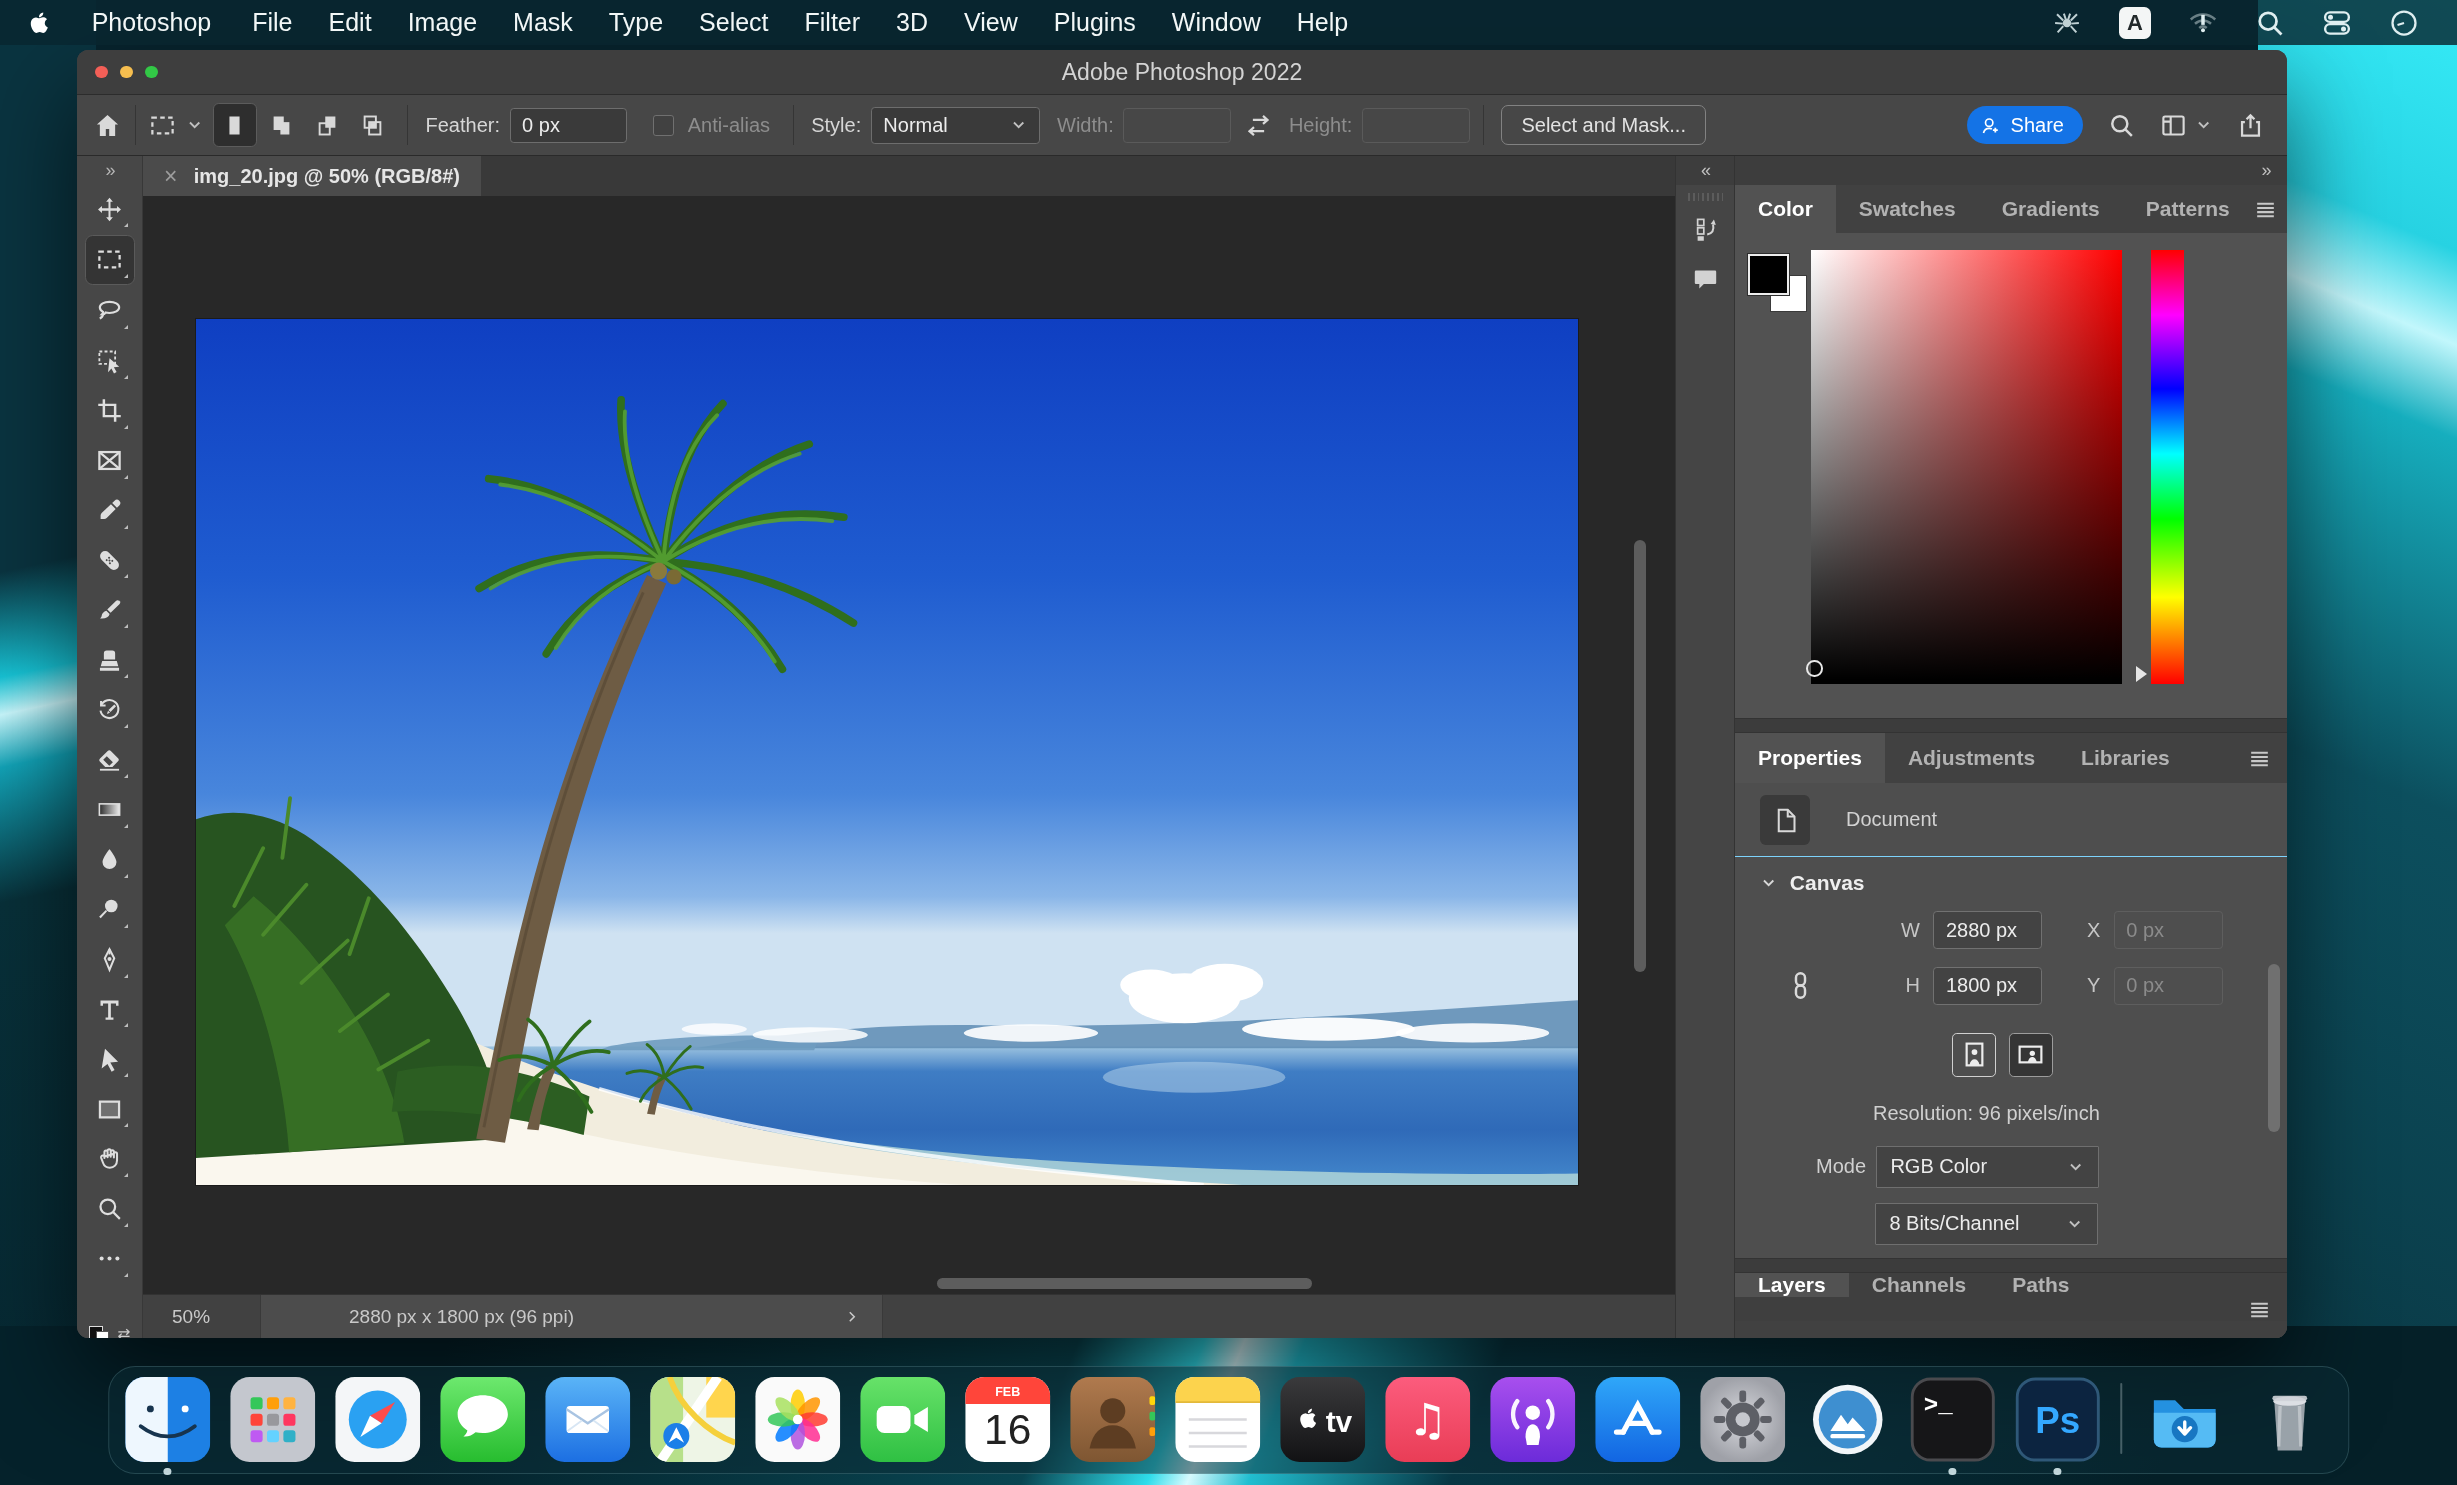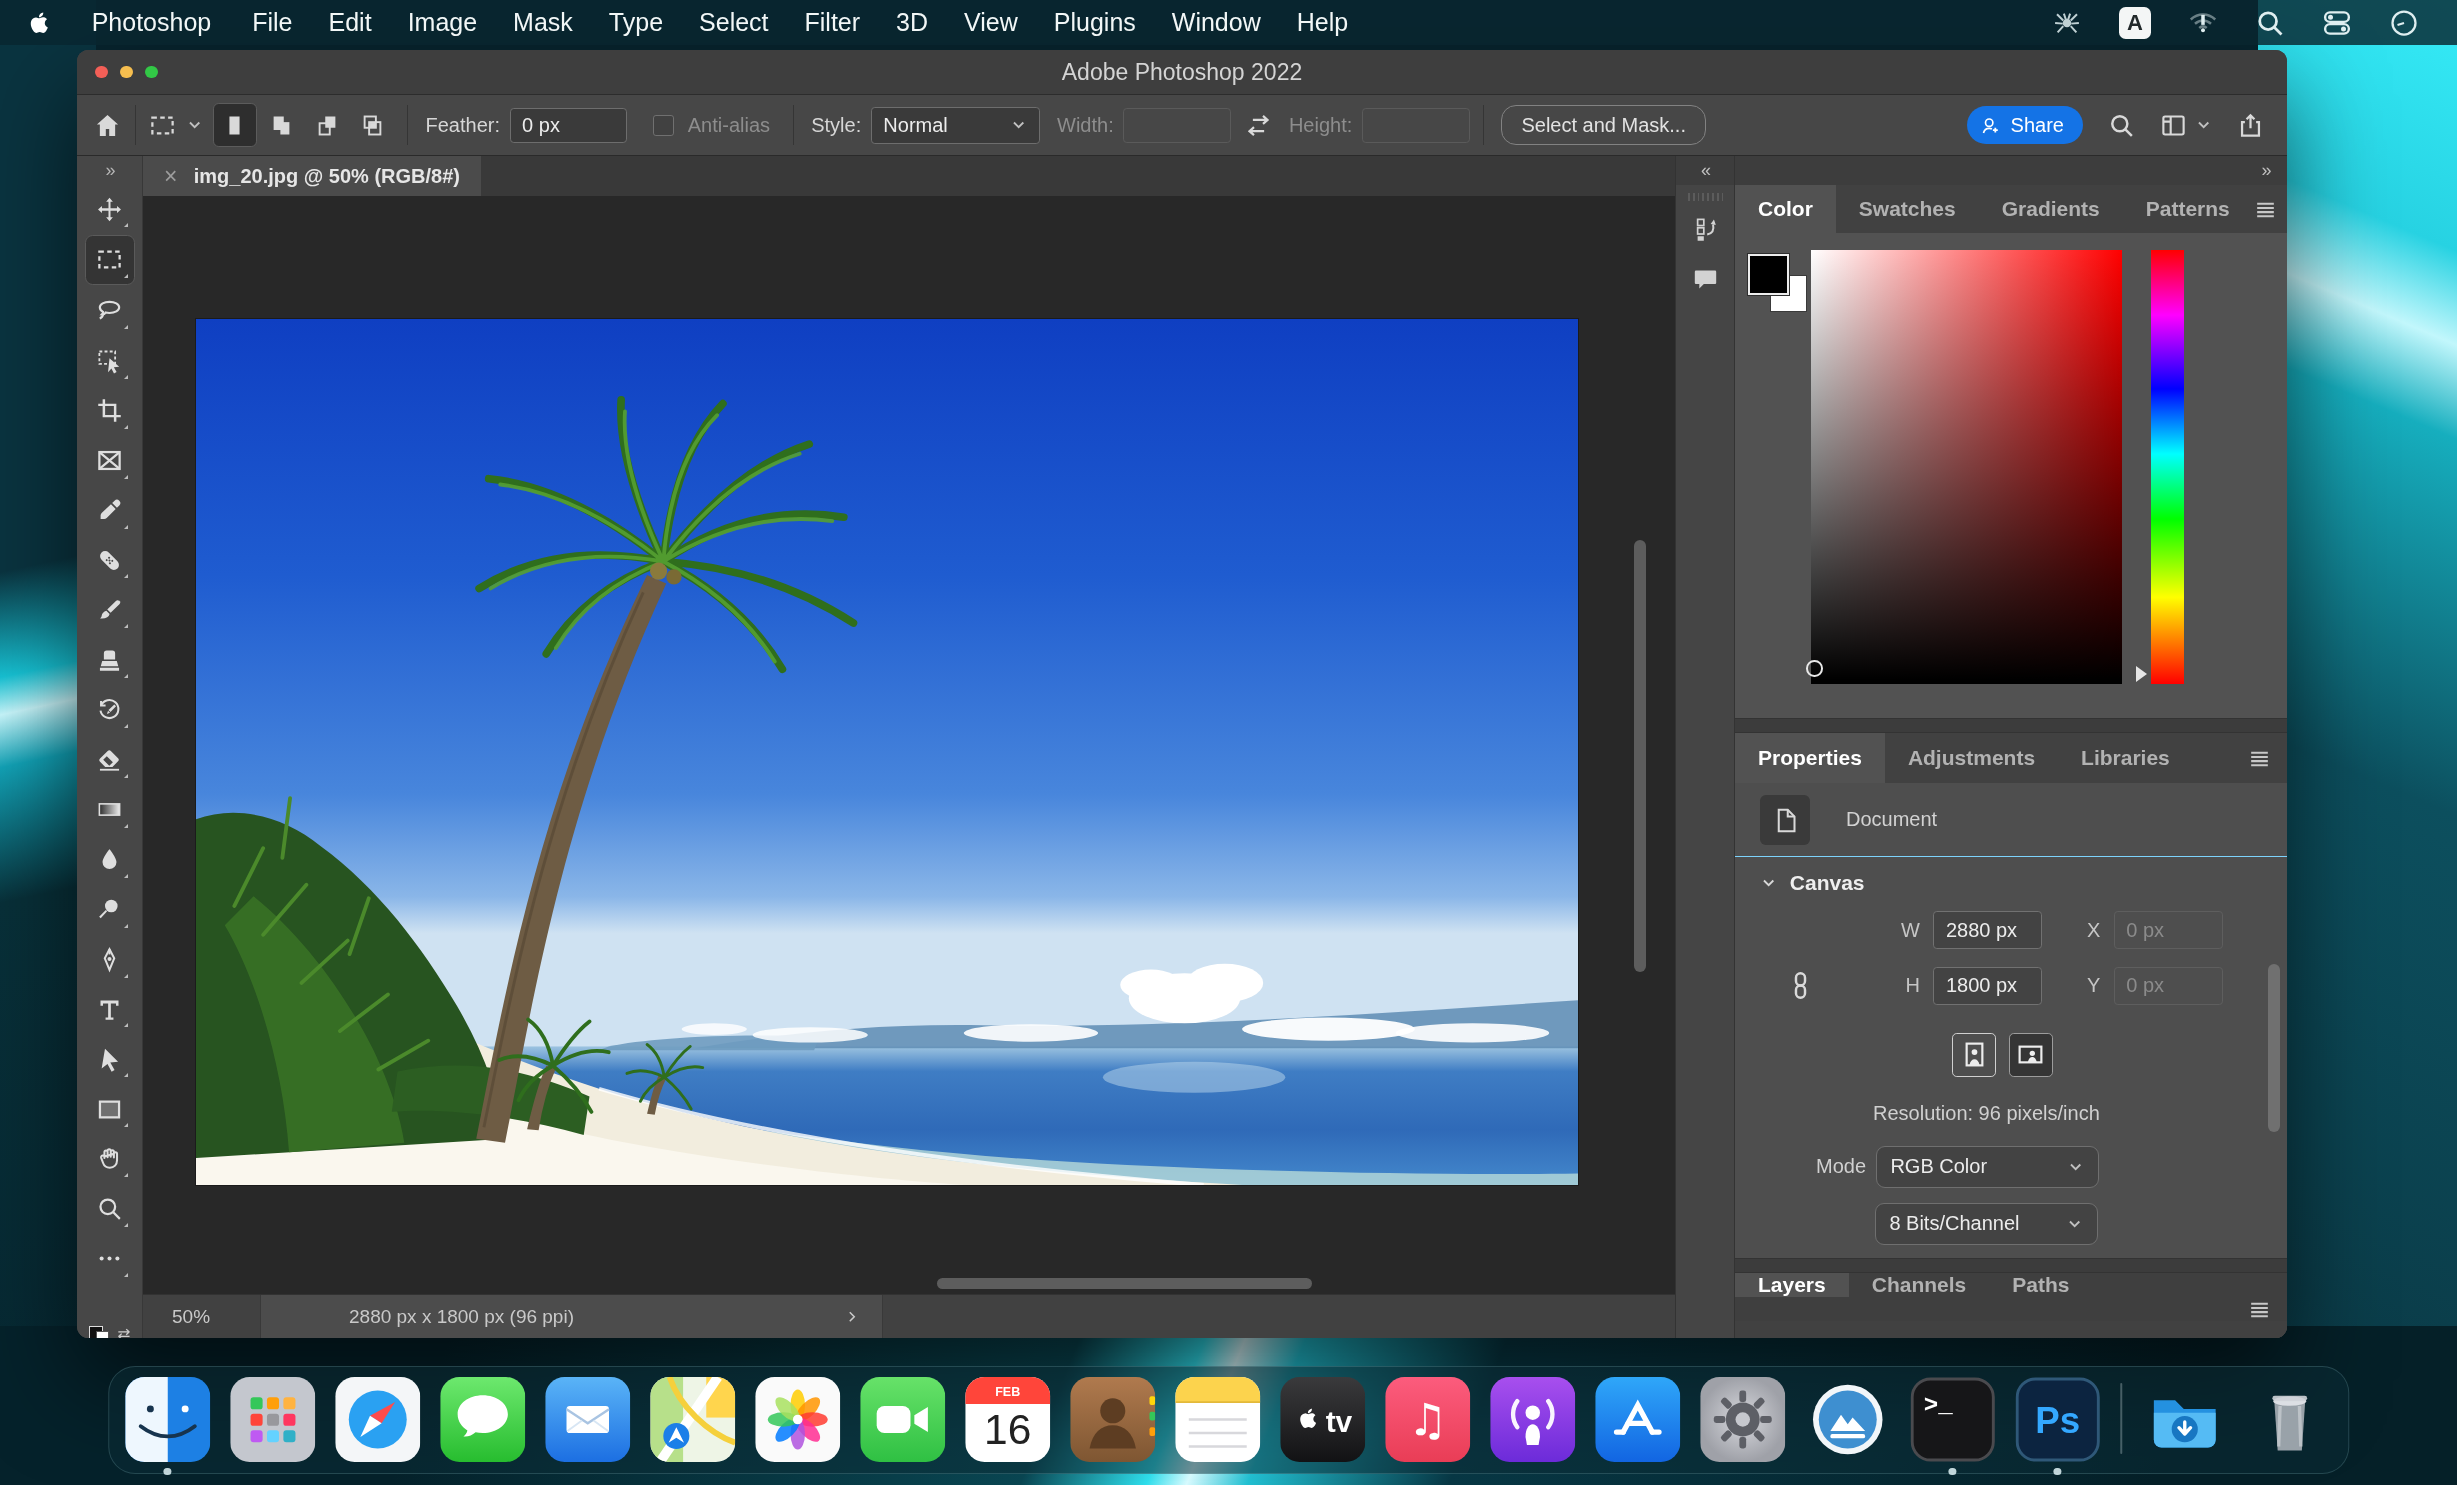--- a/index.html
+++ b/index.html
@@ -48,21 +48,21 @@
   .mode-btn{width:42px;height:42px;display:flex;align-items:center;justify-content:center;color:#dcdcdc;border-radius:5.8px;}
   .mode-btn.active{background:#2e2e2e;border:1px solid #5c5c5c;}
   .opt-label{margin:0 9.6px 0 3.8px;white-space:nowrap;color:#d6d6d6;}
   .opt-label.dim{color:#8d8d8d;}
   .opt-input{background:#3a3a3a;border:1px solid #6d6d6d;border-radius:3.8px;height:33px;min-width:92px;
     padding:0 11.5px;color:#ececec;display:flex;align-items:center;}
   .opt-input.dim{background:transparent;border-color:#5a5a5a;color:#8d8d8d;min-width:83px;}
   .checkbox{width:19px;height:19px;border:1px solid #707070;border-radius:2.9px;background:#414141;margin-right:9.6px;flex:none;}
   .select-box{background:#3a3a3a;border:1px solid #6d6d6d;border-radius:3.8px;height:35px;min-width:144px;
     padding:0 11.5px;color:#ececec;display:flex;align-items:center;justify-content:space-between;gap:13.4px;}
-  .sam-btn{border:1px solid #828282;border-radius:15px;height:38px;padding:0 19px;display:flex;align-items:center;color:#e2e2e2;margin-left:3.8px;white-space:nowrap;}
+  .sam-btn{border:1px solid #828282;border-radius:7px;height:38px;padding:0 19px;display:flex;align-items:center;color:#e2e2e2;margin-left:3.8px;white-space:nowrap;}
   .ob-right{margin-left:auto;display:flex;align-items:center;gap:25px;padding-right:5.8px;}
   .share-pill{background:#1473e6;height:38px;border-radius:19px;display:flex;align-items:center;gap:9.6px;
     padding:0 19px 0 13.4px;color:#fff;font-size:20px;}
   .share-pill .i22{color:#fff;}
 
   
   .main-area{flex:1;display:flex;min-height:0;}
   .tool-strip{width:65px;flex:none;background:#474747;border-right:1px solid #383838;display:flex;flex-direction:column;align-items:center;overflow:hidden;}
   .strip-chev{height:29px;width:100%;display:flex;align-items:center;justify-content:center;color:#b5b5b5;font-size:18px;letter-spacing:-1.9px;flex:none;}
   .tool{width:48px;height:48px;margin-bottom:1.9px;border-radius:7.7px;display:flex;align-items:center;justify-content:center;color:#dedede;position:relative;flex:none;}
@@ -141,21 +141,21 @@
   .dim-box{width:109px;height:38px;background:#434343;border:1px solid #717171;border-radius:3.8px;
     display:flex;align-items:center;padding:0 11.5px;color:#ececec;box-sizing:border-box;}
   .dim-box.dim{background:transparent;border-color:#5e5e5e;color:#8b8b8b;}
   .orient-row{display:flex;gap:12.5px;margin:27px 0 0 192px;}
   .orient-btn{width:44px;height:44px;border-radius:4.8px;display:flex;align-items:center;justify-content:center;color:#ededed;border:1.9px solid #d0d0d0;box-sizing:border-box;}
   .orient-btn.selected{background:#353535;border-color:#9c9c9c;}
   .orient-btn svg{width:29px;height:29px;}
   .res-text{margin:25px 0 0 113px;color:#d0d0d0;}
   .mode-row{display:flex;align-items:center;margin:21px 0 0 56px;}
   .mode-label{width:60px;color:#d0d0d0;}
-  .panel-select{width:223px;height:42px;background:#434343;border:1px solid #6f6f6f;border-radius:9px;
+  .panel-select{width:223px;height:42px;background:#434343;border:1px solid #6f6f6f;border-radius:1px;
     display:flex;align-items:center;justify-content:space-between;padding:0 13.4px;color:#ececec;box-sizing:border-box;}
   .bits-row{margin:15.4px 0 0 115px;}
   .props-scroll{position:absolute;right:6.7px;top:181px;width:12.5px;height:168px;background:#707070;border-radius:6.7px;}
 
   .layers-panel{height:65px;flex:none;background:#414141;display:flex;flex-direction:column;}
 
   
   .dock{position:absolute;left:50%;transform:translateX(-50%);bottom:11.5px;height:108px;
     display:flex;align-items:flex-start;gap:20px;padding:10.6px 16.3px 0;box-sizing:border-box;
     background:rgba(12,44,54,.52);border:1px solid rgba(170,225,235,.18);border-radius:27px;z-index:40;}

